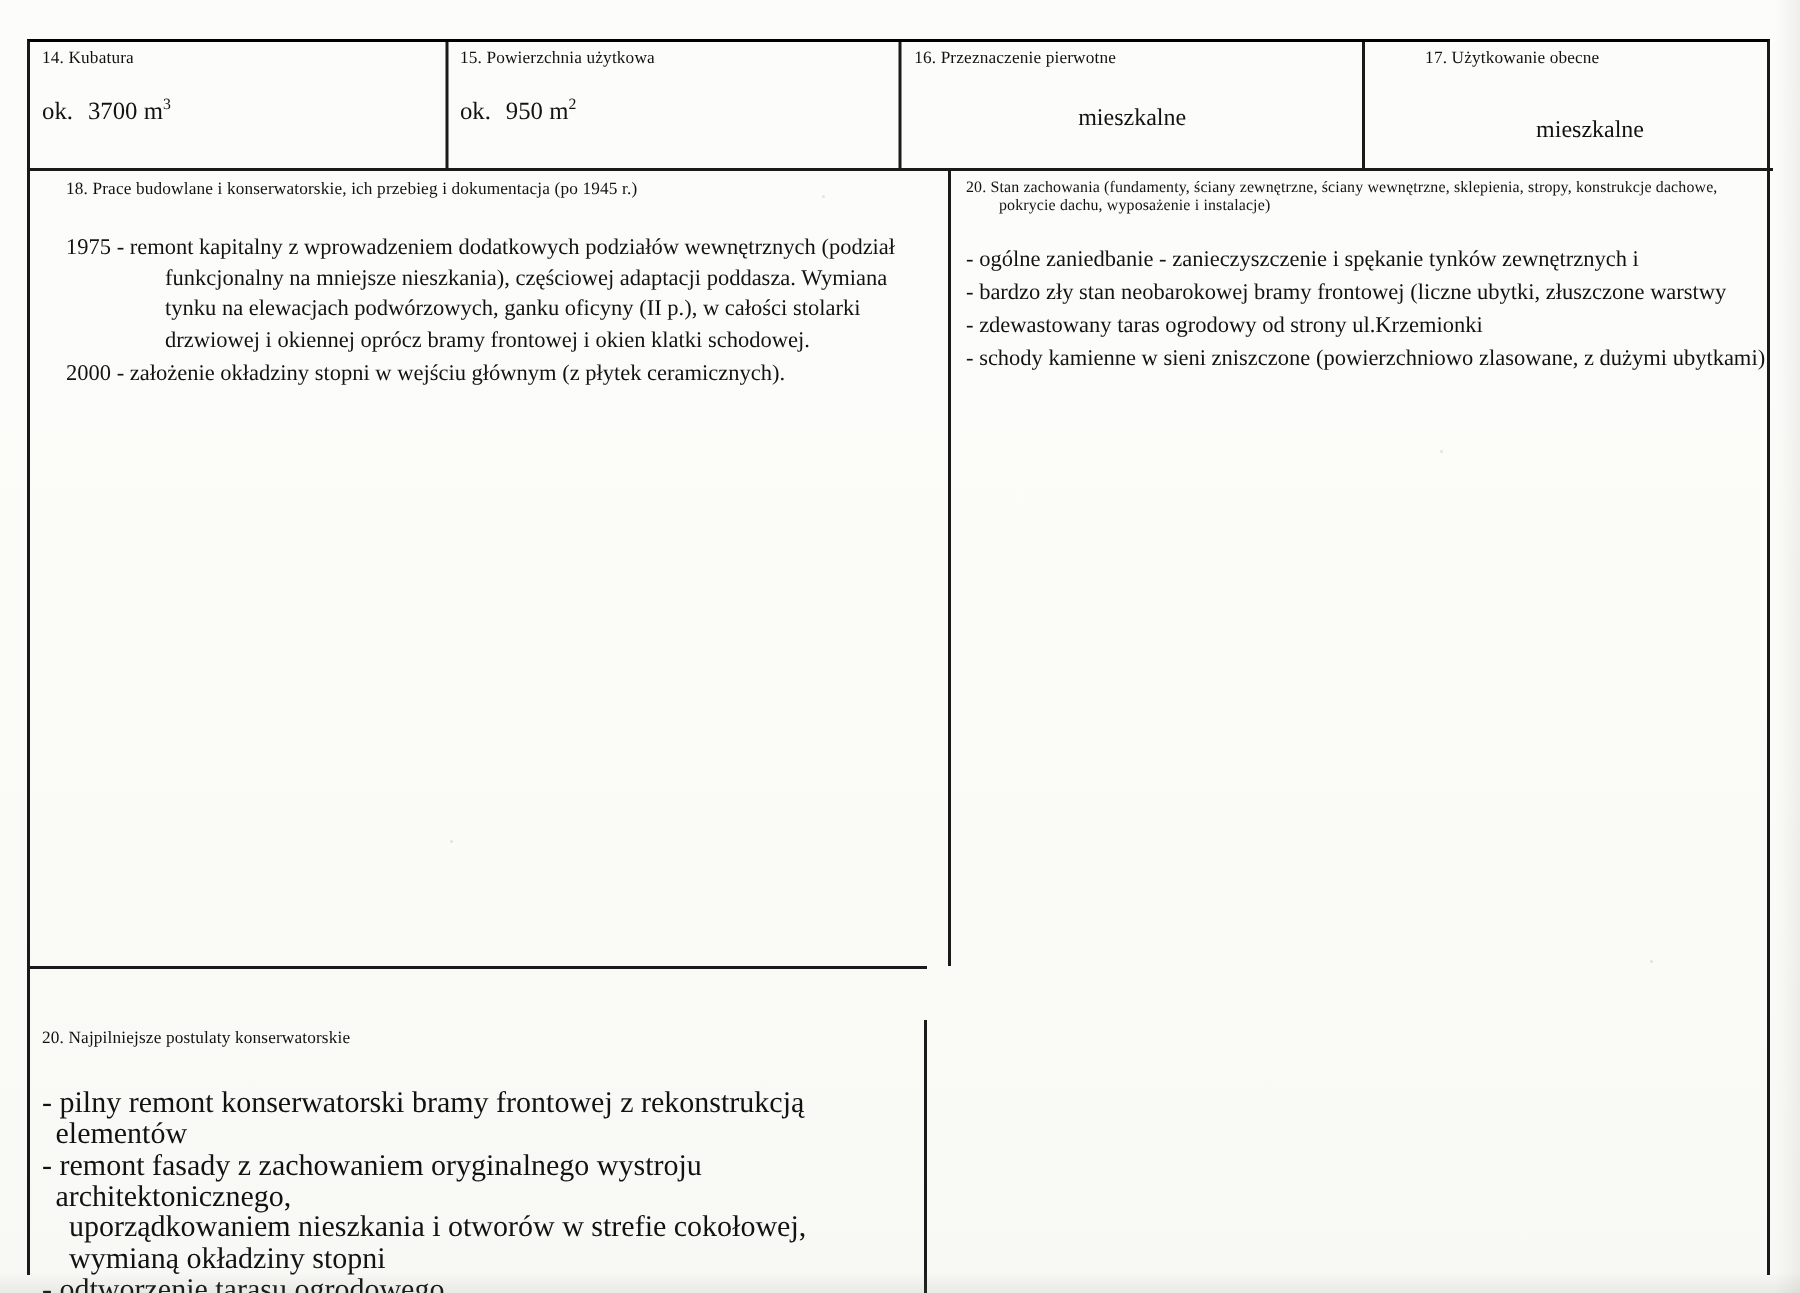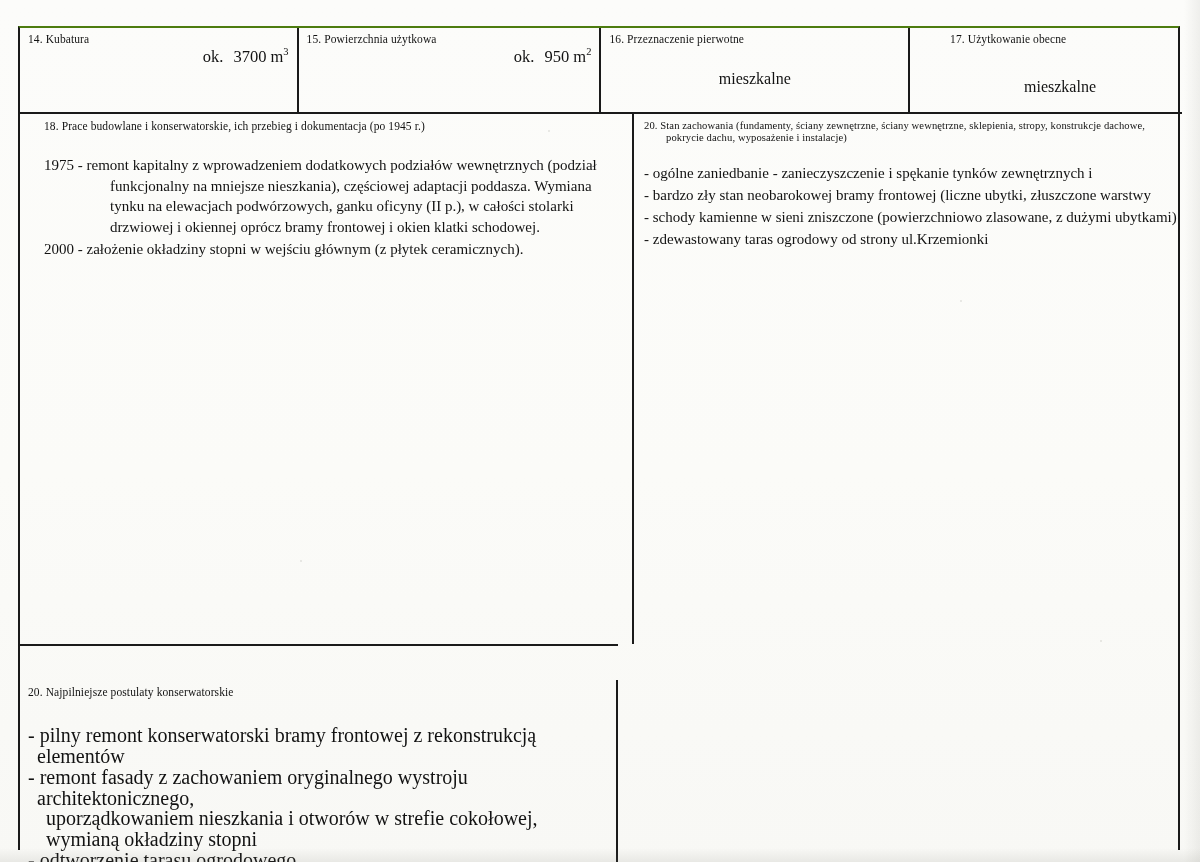--- a/index.html
+++ b/index.html
@@ -32,21 +32,21 @@
     background: linear-gradient(180deg, #fcfcfa 0%, #fbfbf8 55%, #f8f8f5 100%);
     pointer-events: none;
   }
 
   .form {
     position: absolute;
     left: 18px;
     top: 26px;
     width: 1162px;
     height: 824px;
-    border-top: 2px solid #4d7c0f;
+    border-top: 2px solid #000000;
     border-left: 2px solid #1a1a1a;
     border-right: 2px solid #1a1a1a;
     box-sizing: border-box;
     font-family: Liberation Serif, serif;
   }
 
   
   .row-top {
     position: relative;
     height: 84px;
@@ -69,22 +69,23 @@
     font-size: 11.5px;
     line-height: 13px;
     letter-spacing: 0.1px;
   }
   .field-label.small {
     font-size: 10.6px;
     line-height: 12.4px;
   }
 
   .value-center {
-    text-align: right;
+    text-align: left;
     font-size: 16.5px;
+    margin-top: 18px;
   }
   .value-center .sup {
     font-size: 10.5px;
     vertical-align: super;
   }
   .value-left-16 {
     text-align: center;
     font-size: 16px;
     margin-top: 24px;
   }
@@ -270,22 +271,22 @@
           <p class="para hang2">2000 - założenie okładziny stopni w wejściu głównym (z płytek ceramicznych).</p>
         </div>
       </div>
 
       <div class="c19">
         <div class="field-label small">20. Stan zachowania (fundamenty, ściany zewnętrzne, ściany wewnętrzne, sklepienia, stropy, konstrukcje dachowe,</div>
         <div class="field-label small" style="padding-left:22px;">pokrycie dachu, wyposażenie i instalacje)</div>
         <div class="list-19">
           <div class="li">- <span>ogólne zaniedbanie - zanieczyszczenie i spękanie  tynków zewnętrznych i</span></div>
           <div class="li">- <span>bardzo zły stan neobarokowej  bramy frontowej  (liczne ubytki, złuszczone warstwy</span></div>
+          <div class="li">- <span>zdewastowany taras ogrodowy od strony ul.Krzemionki</span></div>
           <div class="li">- <span>schody kamienne w sieni zniszczone (powierzchniowo zlasowane, z dużymi ubytkami)</span></div>
-          <div class="li">- <span>zdewastowany taras ogrodowy od strony ul.Krzemionki</span></div>
         </div>
       </div>
 
     </div>
 
     <div class="hr-20"></div>
 
     <div class="row-bot">
 
       <div class="c20">

